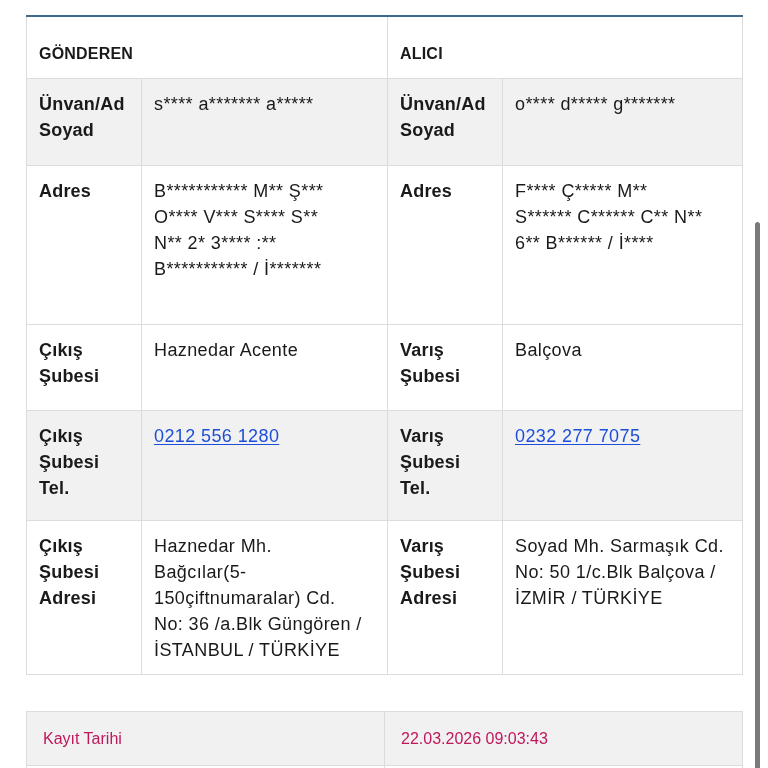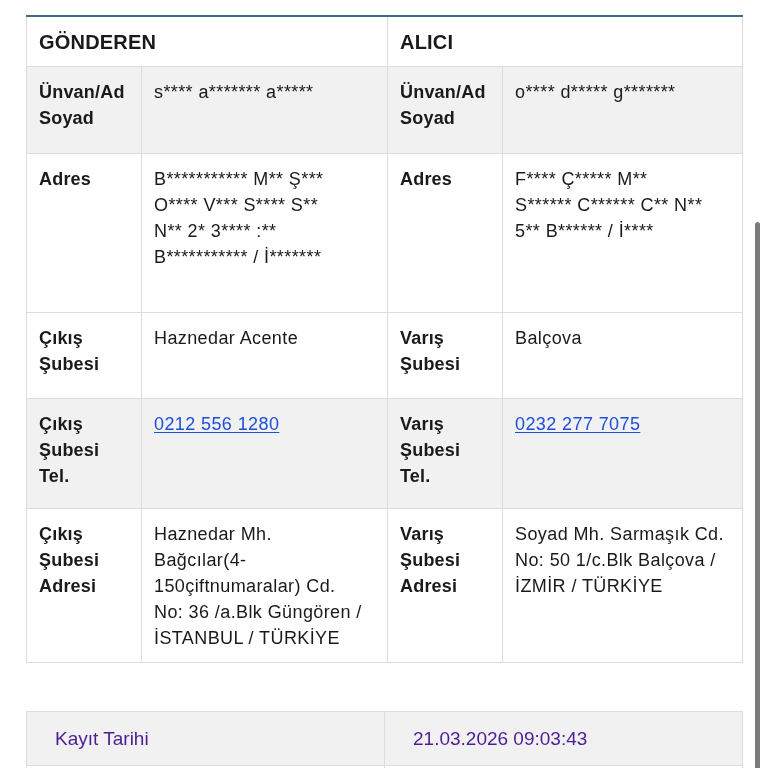--- a/index.html
+++ b/index.html
@@ -32,22 +32,22 @@
       font-size: 18px;
       line-height: 26px;
       padding: 0 12px;
       text-align: left;
     }
     .details-table th {
       font-weight: bold;
       background: #ffffff;
       height: 49px;
       vertical-align: middle;
-      padding-top: 0;
-      font-size: 20px;
+      padding-top: 12px;
+      font-size: 16px;
       letter-spacing: 0.2px;
     }
     .details-table .lbl {
       font-weight: bold;
       letter-spacing: 0.2px;
     }
     .details-table .val {
       letter-spacing: 0.4px;
     }
     .details-table tr.gray td { background: #f1f1f1; }
@@ -65,24 +65,24 @@
       left: 26px;
       top: 711px;
       width: 716px;
       border-collapse: collapse;
       table-layout: fixed;
     }
     .meta-table td {
       border: 1.5px solid #dcdcdc;
       background: #f1f1f1;
       height: 53px;
-      font-size: 19px;
-      padding: 0 28px;
+      font-size: 16px;
+      padding: 0 16px;
       vertical-align: middle;
-      color: #4c1d95;
+      color: #be185d;
     }
     .meta-table tr.next td {
       background: #ffffff;
       height: 20px;
     }
 
     .scrollbar {
       position: absolute;
       left: 755px;
       top: 222px;
@@ -128,21 +128,21 @@
       <td class="val multi">
         <span>B*********** M** Ş***</span>
         <span>O**** V*** S**** S**</span>
         <span>N** 2* 3**** :**</span>
         <span>B*********** / İ*******</span>
       </td>
       <td class="lbl">Adres</td>
       <td class="val multi">
         <span>F**** Ç***** M**</span>
         <span>S****** C****** C** N**</span>
-        <span>5** B****** / İ****</span>
+        <span>6** B****** / İ****</span>
       </td>
     </tr>
 
 
     <tr class="white" style="height:86px">
       <td class="lbl multi">
         <span>Çıkış</span>
         <span>Şubesi</span>
       </td>
       <td class="val">Haznedar Acente</td>
@@ -173,21 +173,21 @@
     </tr>
 
     <tr class="white" style="height:154px">
       <td class="lbl multi">
         <span>Çıkış</span>
         <span>Şubesi</span>
         <span>Adresi</span>
       </td>
       <td class="val multi">
         <span>Haznedar Mh.</span>
-        <span>Bağcılar(4-</span>
+        <span>Bağcılar(5-</span>
         <span>150çiftnumaralar) Cd.</span>
         <span>No: 36 /a.Blk Güngören /</span>
         <span>İSTANBUL / TÜRKİYE</span>
       </td>
       <td class="lbl multi">
         <span>Varış</span>
         <span>Şubesi</span>
         <span>Adresi</span>
       </td>
       <td class="val multi">
@@ -200,21 +200,21 @@
     </table>
 
   <table class="meta-table">
     <colgroup>
       <col style="width:358px">
       <col style="width:358px">
     </colgroup>
     <tbody>
         <tr>
       <td>Kayıt Tarihi</td>
-      <td>21.03.2026 09:03:43</td>
+      <td>22.03.2026 09:03:43</td>
     </tr>
     <tr class="next">
       <td></td>
       <td></td>
     </tr>
   </tbody>
     </table>
 
   <div class="scrollbar"></div>
 </div>

